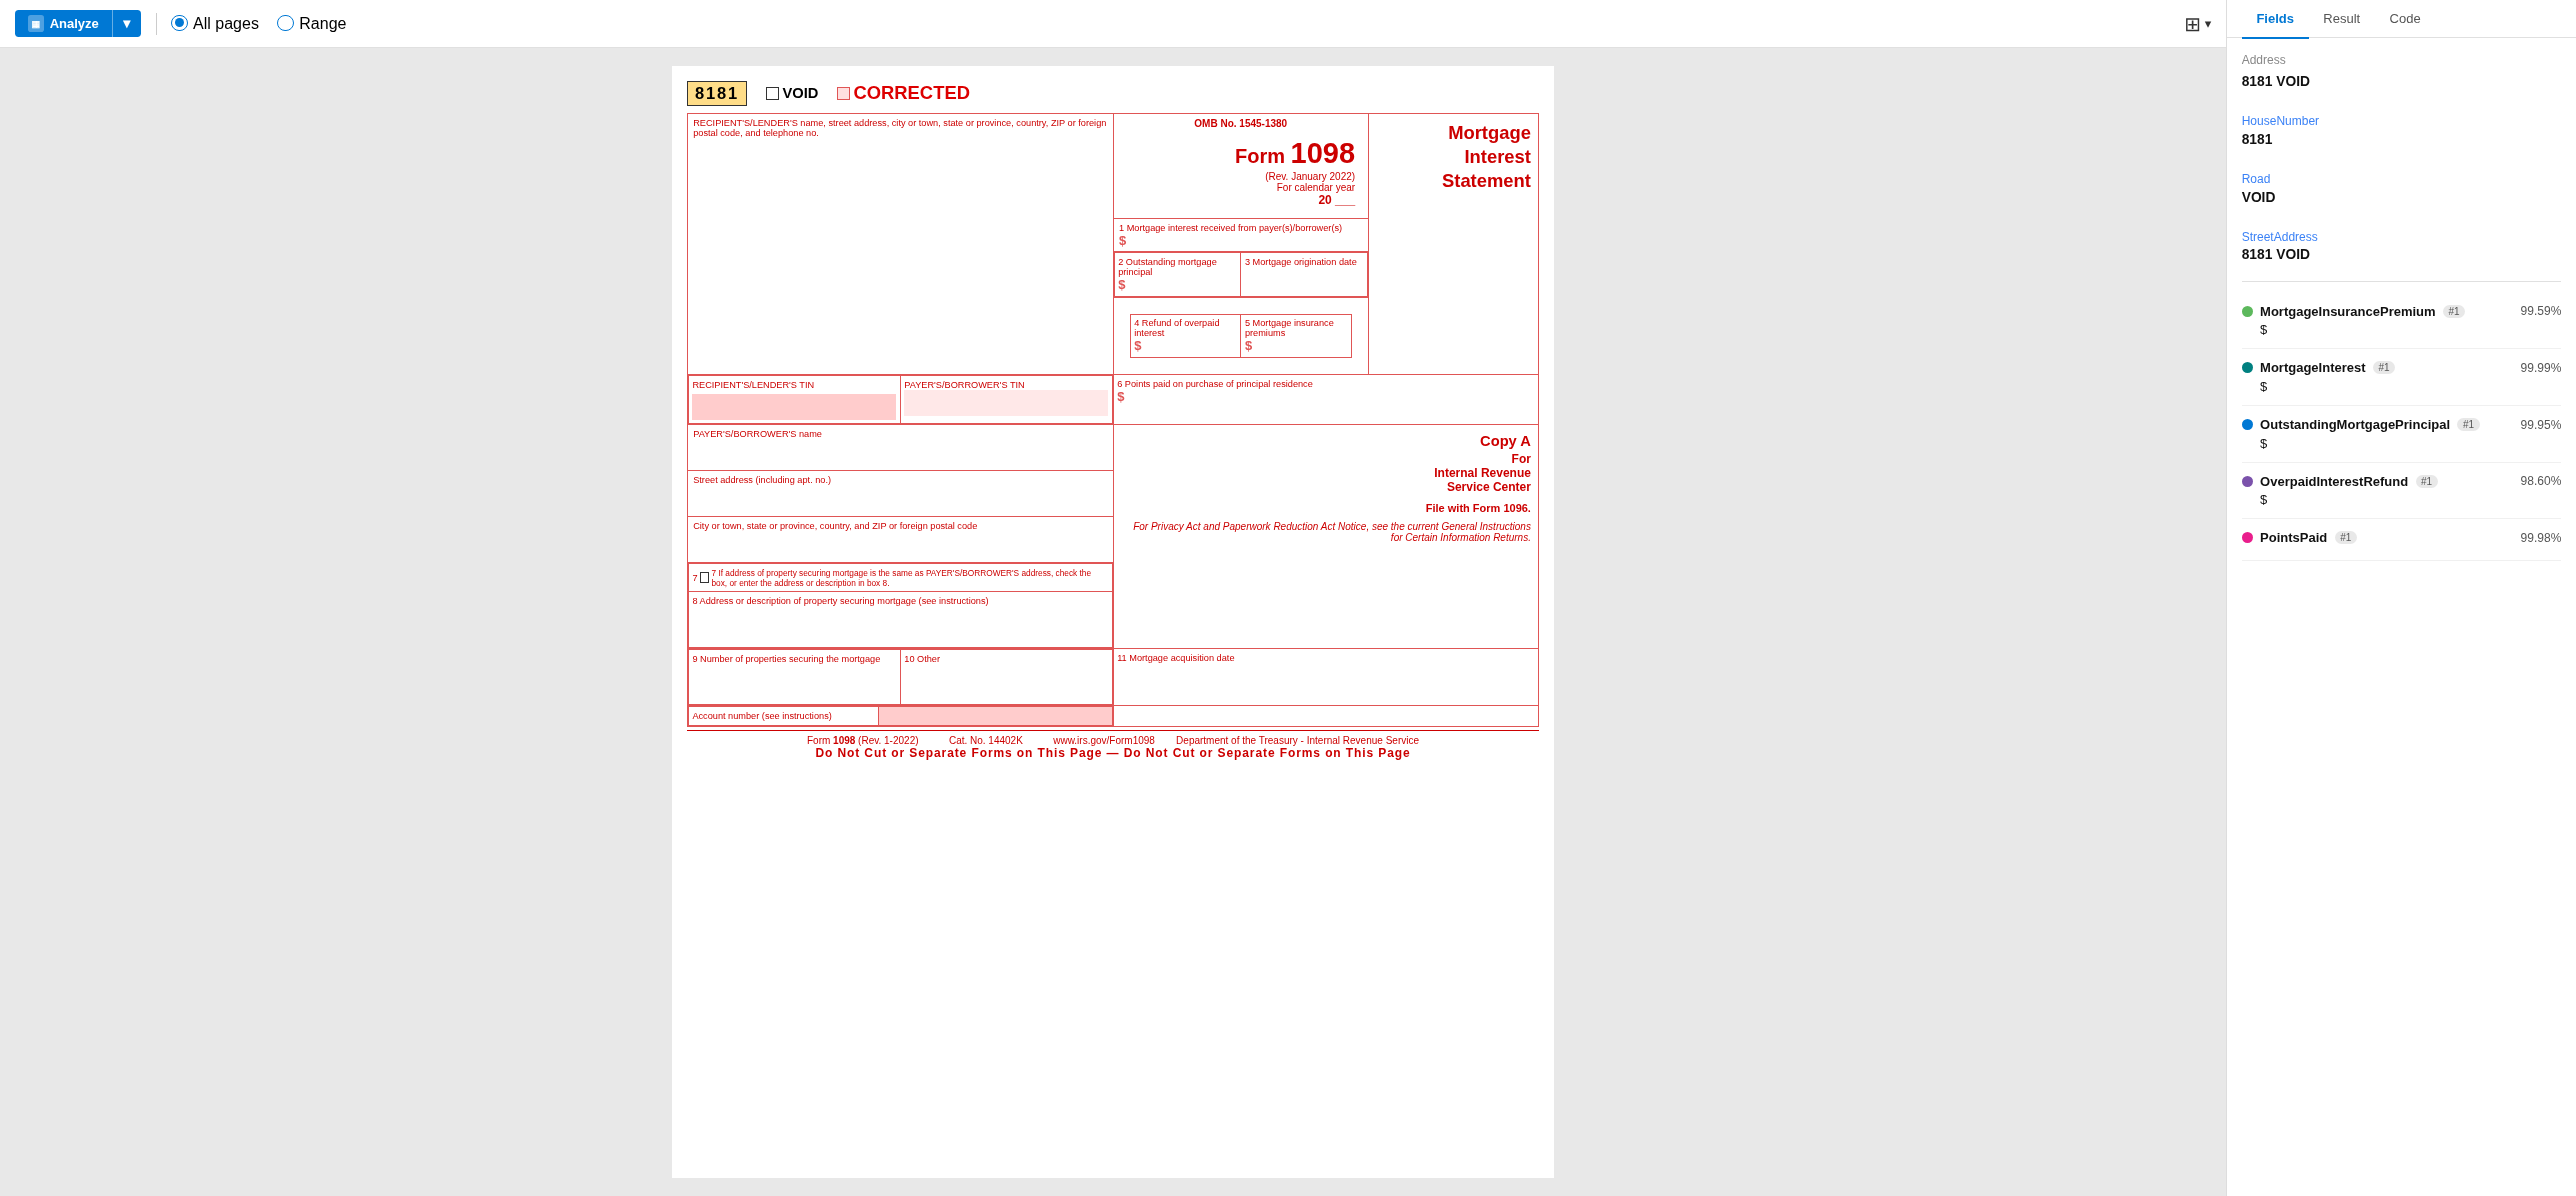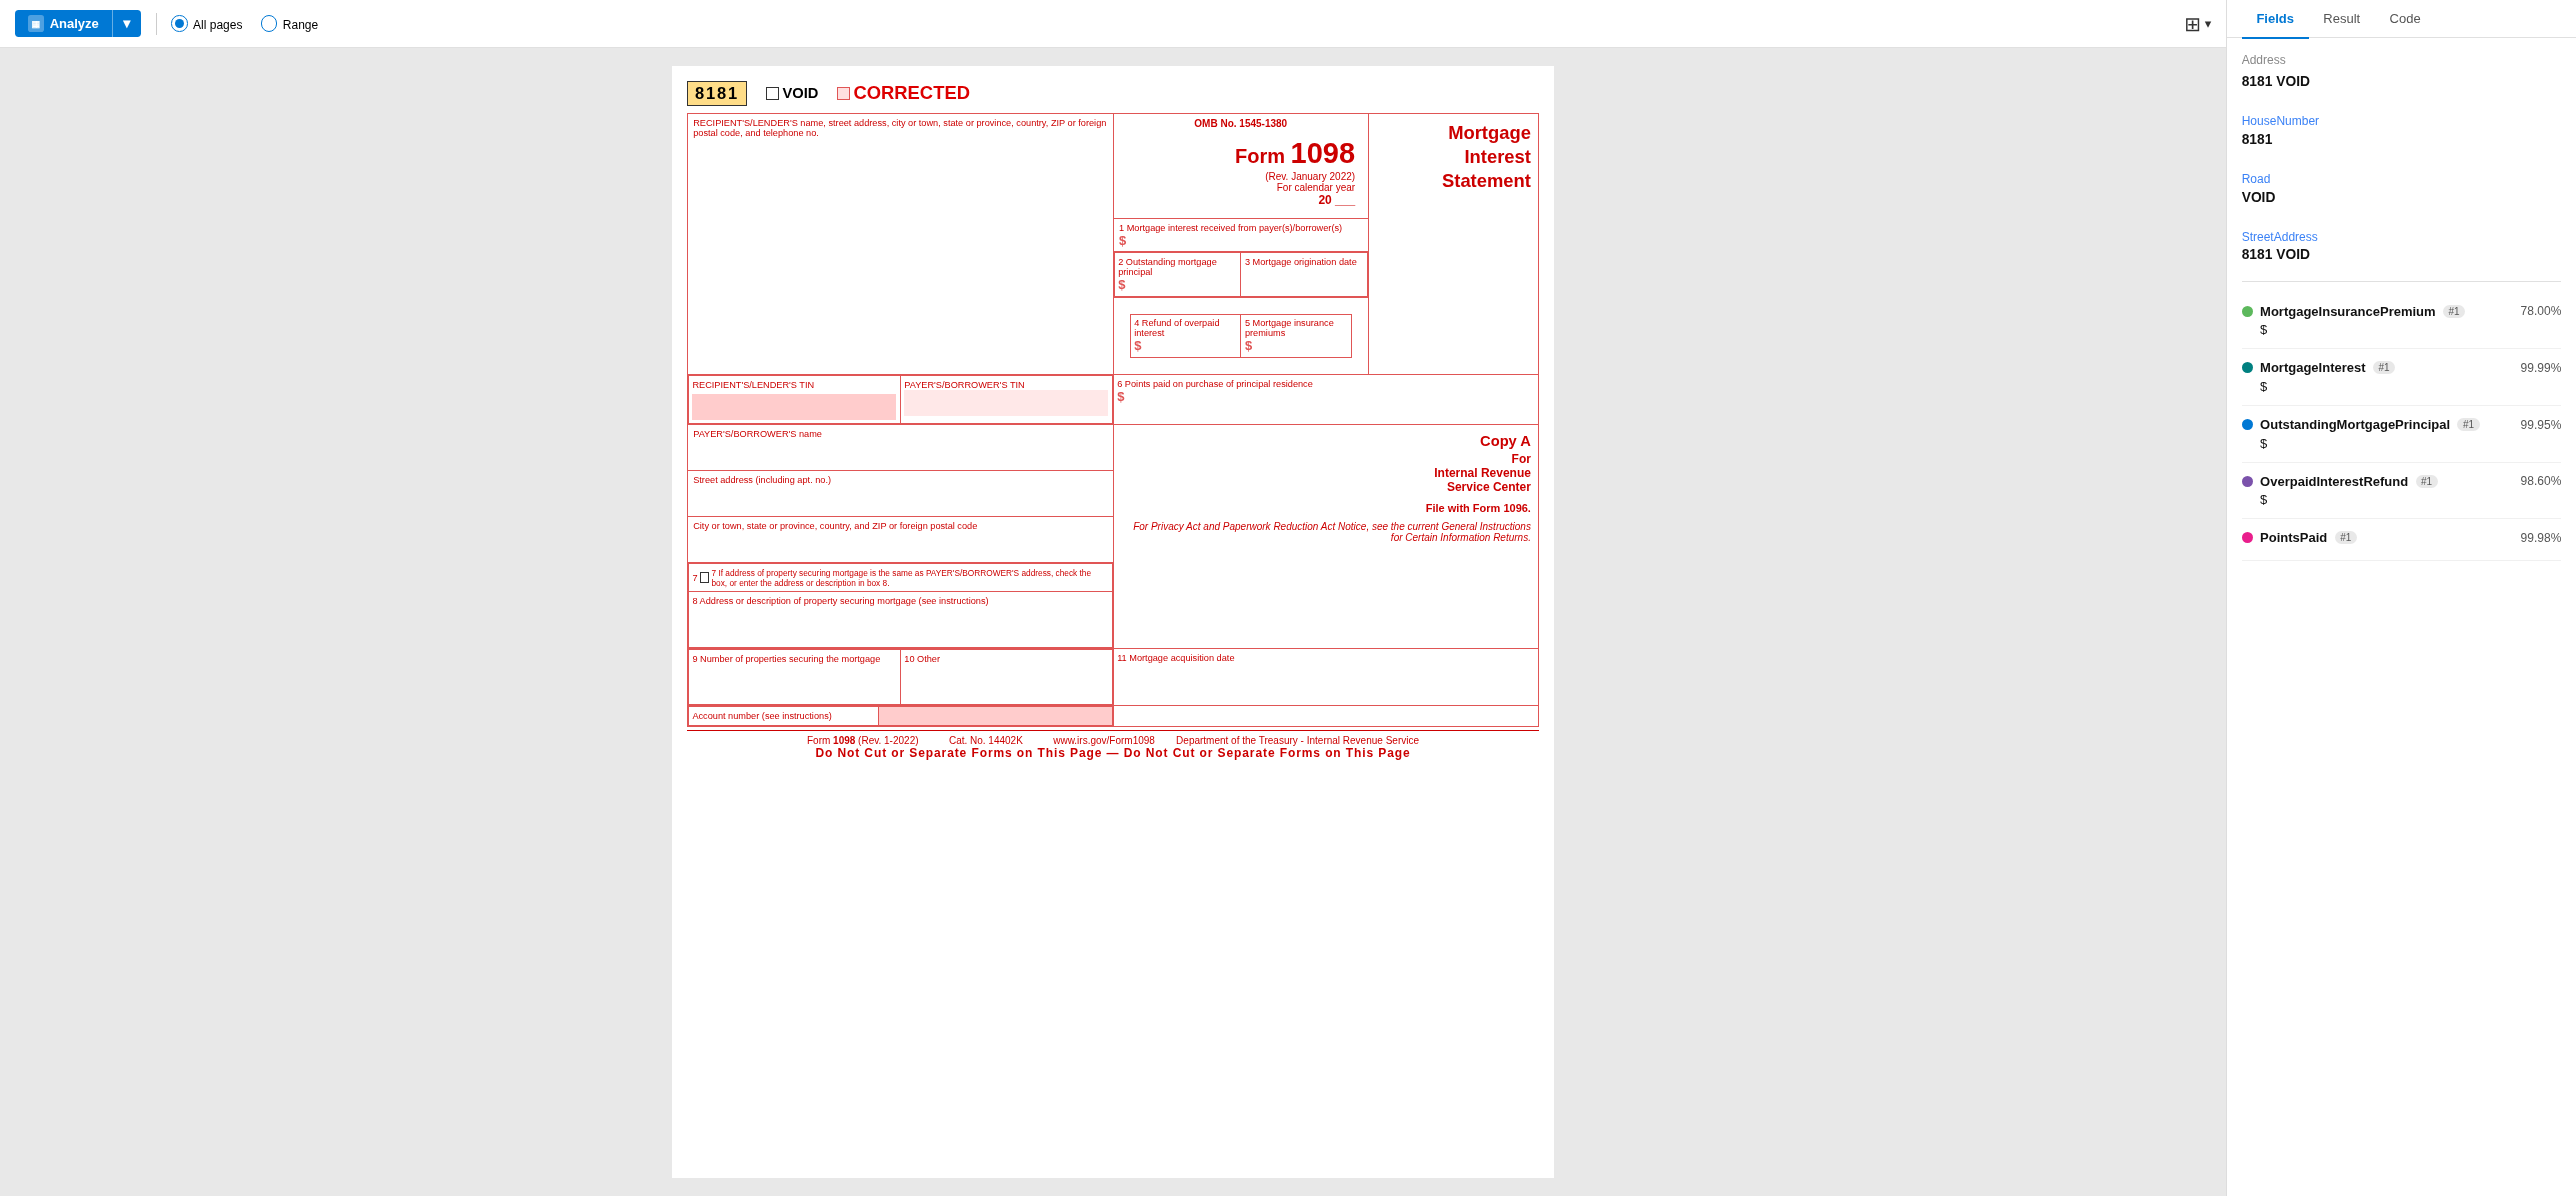--- a/index.html
+++ b/index.html
@@ -74,24 +74,24 @@
     }
 
     .radio-group {
       display: flex;
       align-items: center;
       gap: 18.4px;
     }
 
     .radio-item {
       display: flex;
-      align-items: flex-end;
+      align-items: flex-start;
       gap: 5.5px;
       cursor: pointer;
-      font-size: 12px;
+      font-size: 16px;
     }
 
     .radio-circle {
       width: 16.5px;
       height: 16.5px;
       border: 1.8px solid #0078d4;
       border-radius: 50%;
       display: flex;
       align-items: center;
       justify-content: center;
@@ -685,21 +685,21 @@
 
     <div>
 
       <div class="field-item">
         <div class="field-item-header">
           <div class="field-name-row">
             <div class="dot dot-green"></div>
             <span class="field-name-text">MortgageInsurancePremium</span>
             <span class="badge">#1</span>
           </div>
-          <span class="confidence">78.00%</span>
+          <span class="confidence">99.59%</span>
         </div>
         <div class="field-dollar">$</div>
       </div>
 
       <div class="field-item">
         <div class="field-item-header">
           <div class="field-name-row">
             <div class="dot dot-teal"></div>
             <span class="field-name-text">MortgageInterest</span>
             <span class="badge">#1</span>

